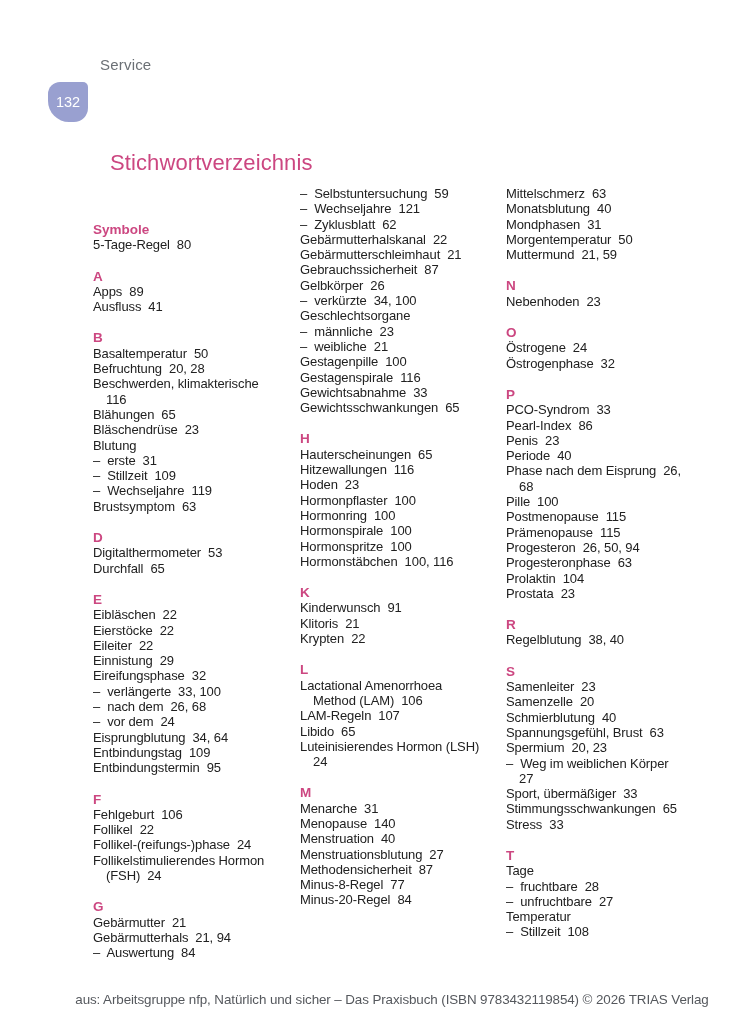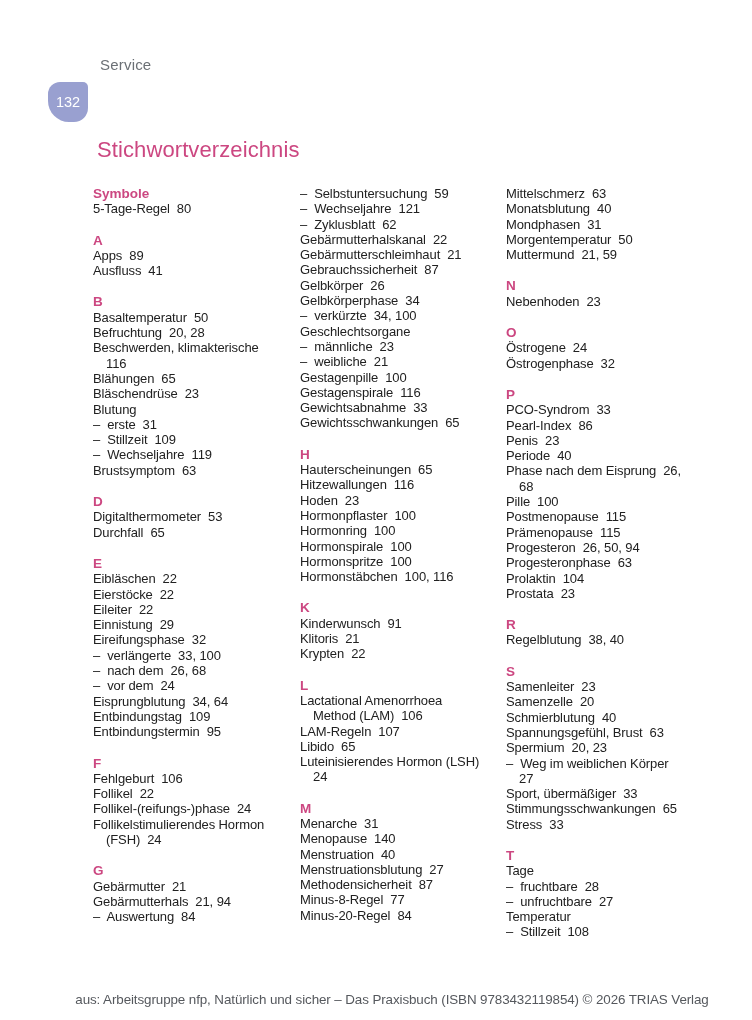--- a/index.html
+++ b/index.html
@@ -30,21 +30,21 @@
   .page-title {
     position:absolute; left:93px; top:133px;
     font-size:22px;
     color:var(--accent,#cc4781);
     letter-spacing:0.1px;
   }
   .index-columns {
     position:absolute; left:0; top:186px; width:752px;
   }
   .col { position:absolute; top:0; width:202px; }
-  .col:nth-child(1) { left:93px; }
+  .col:nth-child(1) { left:93px;margin-top:36px; }
   .col:nth-child(2) { left:300px; }
   .col:nth-child(3) { left:506px; }
   .section + .section { margin-top:16px; }
   .sec-heading {
     font-size:13.5px; line-height:15.3px;
     font-weight:bold;
     color:var(--accent,#cc4781);
   }
   .entry {
     font-size:13px; line-height:15.3px;
@@ -62,21 +62,21 @@
   }
 </style>
 </head>
 <body style="--accent: #cc4781; --badge: #99a0d0; --text: #212121; --muted: #6b7075; --muted2: #55585d;">
 
 <div class="page-badge">
   <span>132</span>
 </div>
 <div class="section-label">Service</div>
 
-<h1 class="page-title" style="font-weight:normal;margin:4px">Stichwortverzeichnis</h1>
+<h1 class="page-title" style="font-weight:normal;margin:17px">Stichwortverzeichnis</h1>
 
 <div class="index-columns">
     <div class="col">
       <div class="section">
         <div class="sec-heading">Symbole</div>
         <div class="entry">5-Tage-Regel  80</div>
       </div>
       <div class="section">
         <div class="sec-heading">A</div>
         <div class="entry">Apps  89</div>
@@ -132,21 +132,20 @@
     </div>
     <div class="col">
       <div class="section">
         <div class="entry">–  Selbstuntersuchung  59</div>
         <div class="entry">–  Wechseljahre  121</div>
         <div class="entry">–  Zyklusblatt  62</div>
         <div class="entry">Gebärmutterhalskanal  22</div>
         <div class="entry">Gebärmutterschleimhaut  21</div>
         <div class="entry">Gebrauchssicherheit  87</div>
         <div class="entry">Gelbkörper  26</div>
-        <div class="entry">Gelbkörperphase  34</div>
         <div class="entry">–  verkürzte  34, 100</div>
         <div class="entry">Geschlechtsorgane</div>
         <div class="entry">–  männliche  23</div>
         <div class="entry">–  weibliche  21</div>
         <div class="entry">Gestagenpille  100</div>
         <div class="entry">Gestagenspirale  116</div>
         <div class="entry">Gewichtsabnahme  33</div>
         <div class="entry">Gewichtsschwankungen  65</div>
       </div>
       <div class="section">

